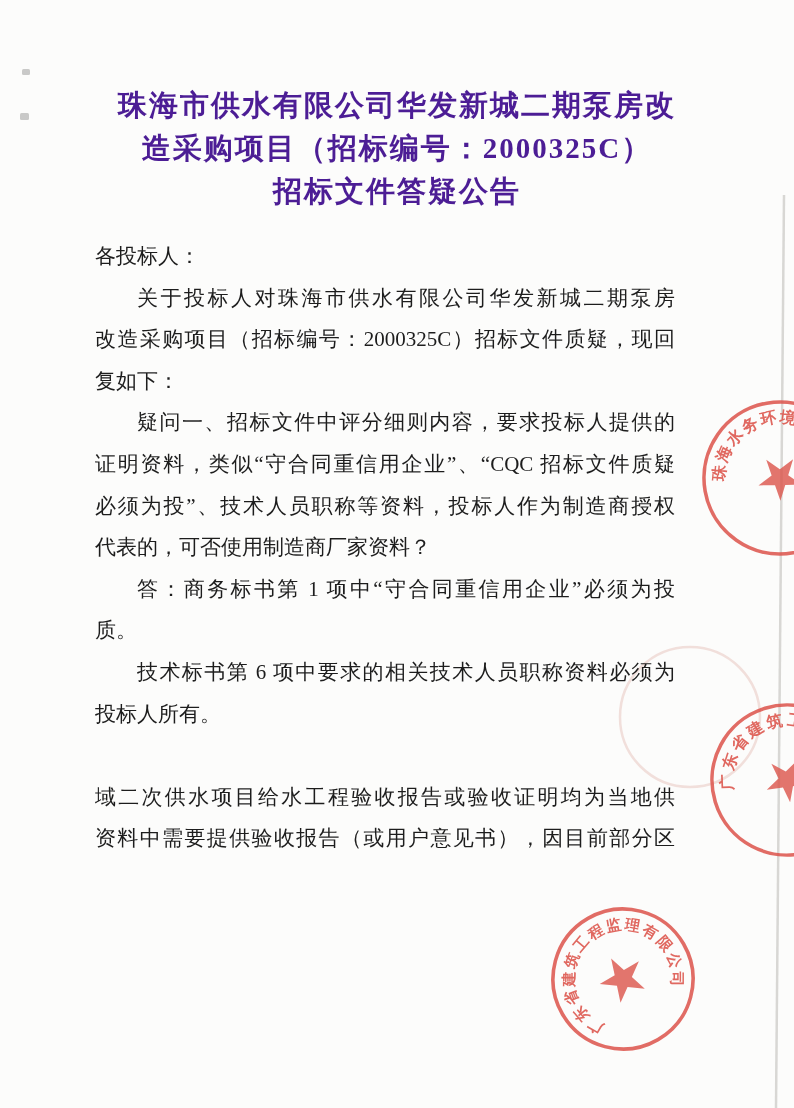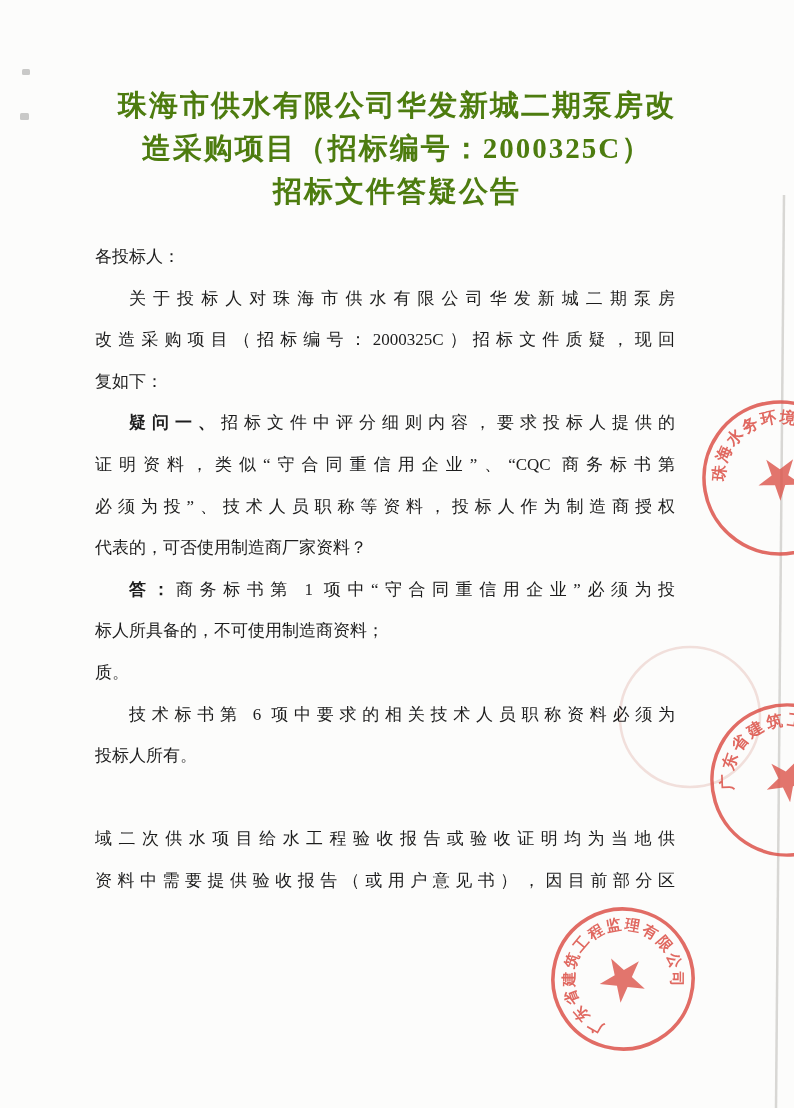--- a/index.html
+++ b/index.html
@@ -15,41 +15,41 @@
   
   #title {
     position: absolute;
     left: 0; top: 84px;
     width: 794px;
     text-align: center;
     font-size: 29px;
     font-weight: 700;
     line-height: 43px;
     letter-spacing: 2px;
-    color: #4d7c0f;
+    color: #4c1d95;
   }
   
   #body-text {
     position: absolute;
     left: 95px; top: 236px;
     width: 580px;
-    font-size: 17px;
+    font-size: 21px;
     line-height: 41.6px;
     color: #1d1d1d;
   }
   .bline {
     text-align: justify;
     text-align-last: justify;
     height: 41.6px;
     overflow: visible;
     white-space: normal;
   }
   .bline.lastline { text-align-last: left; }
   .bline.indent { text-indent: 2em; }
-  .bline .pfx { font-weight: 700; margin-top: 38px; }
+  .bline .pfx { font-weight: 400; margin-top: 38px; }
   .spacer { height: 41.6px; }
   
   #overlay {
     position: absolute; left: 0; top: 0;
     width: 794px; height: 1108px;
     pointer-events: none;
     mix-blend-mode: multiply;
   }
   .seal-char {
     font-family: "Liberation Sans", "DejaVu Sans", sans-serif;
@@ -71,27 +71,26 @@
       <div>
         <div class="bline lastline">各投标人：</div>
       </div>
       <div>
         <div class="bline indent">关于投标人对珠海市供水有限公司华发新城二期泵房</div>
         <div class="bline">改造采购项目（招标编号：2000325C）招标文件质疑，现回</div>
         <div class="bline lastline">复如下：</div>
       </div>
       <div>
         <div class="bline indent"><b class="pfx">疑问一、</b>招标文件中评分细则内容，要求投标人提供的</div>
-        <div class="bline">证明资料，类似“守合同重信用企业”、“CQC 商务标书第</div>
+        <div class="bline">证明资料，类似“守合同重信用企业”、“CQC 招标文件质疑</div>
         <div class="bline">必须为投”、技术人员职称等资料，投标人作为制造商授权</div>
         <div class="bline lastline">代表的，可否使用制造商厂家资料？</div>
       </div>
       <div>
         <div class="bline indent"><b class="pfx">答：</b>商务标书第 1 项中“守合同重信用企业”必须为投</div>
-        <div class="bline lastline">标人所具备的，不可使用制造商资料；</div>
       </div>
       <div>
         <div class="bline lastline">质。</div>
       </div>
       <div>
         <div class="bline indent">技术标书第 6 项中要求的相关技术人员职称资料必须为</div>
         <div class="bline lastline">投标人所有。</div>
       </div>
       <div class="spacer"></div>
       <div>

